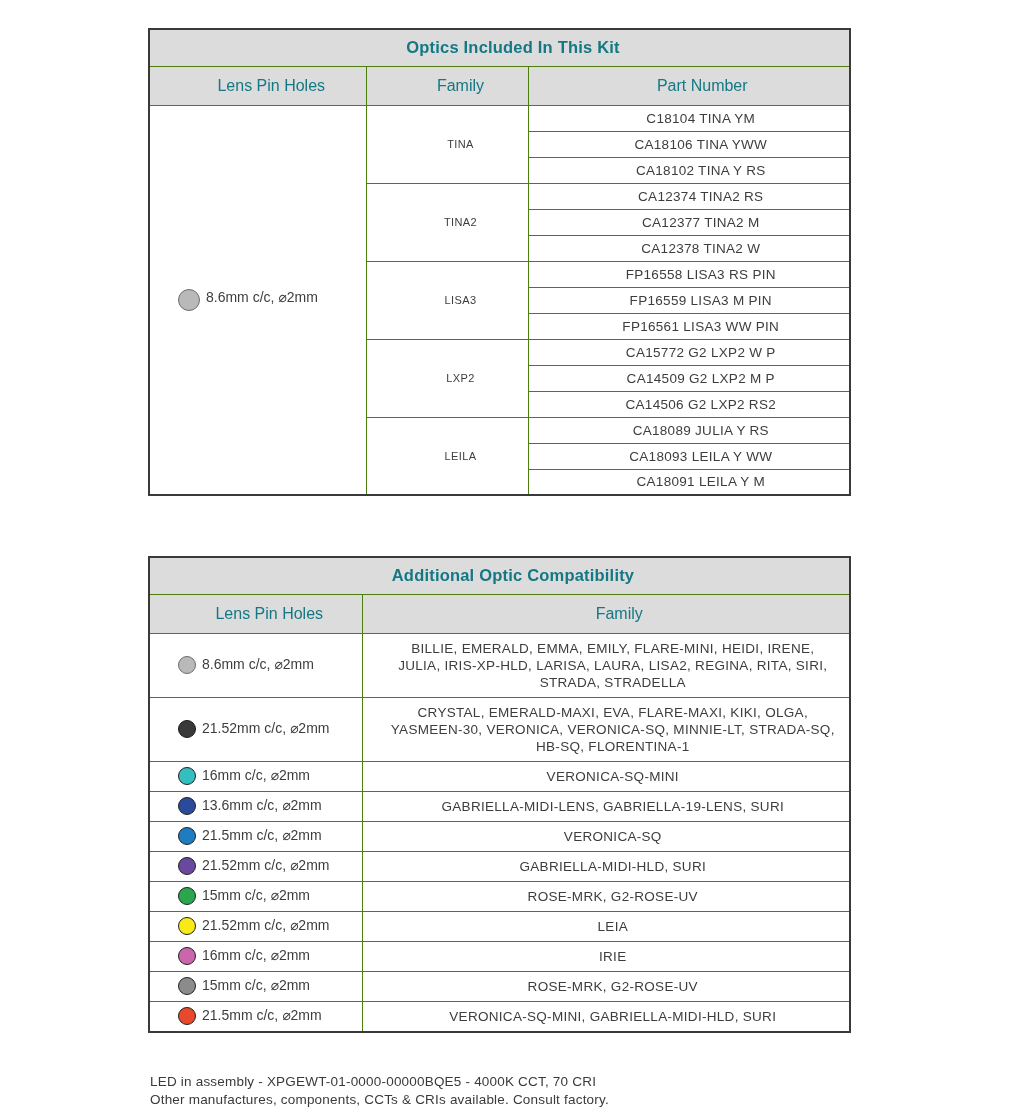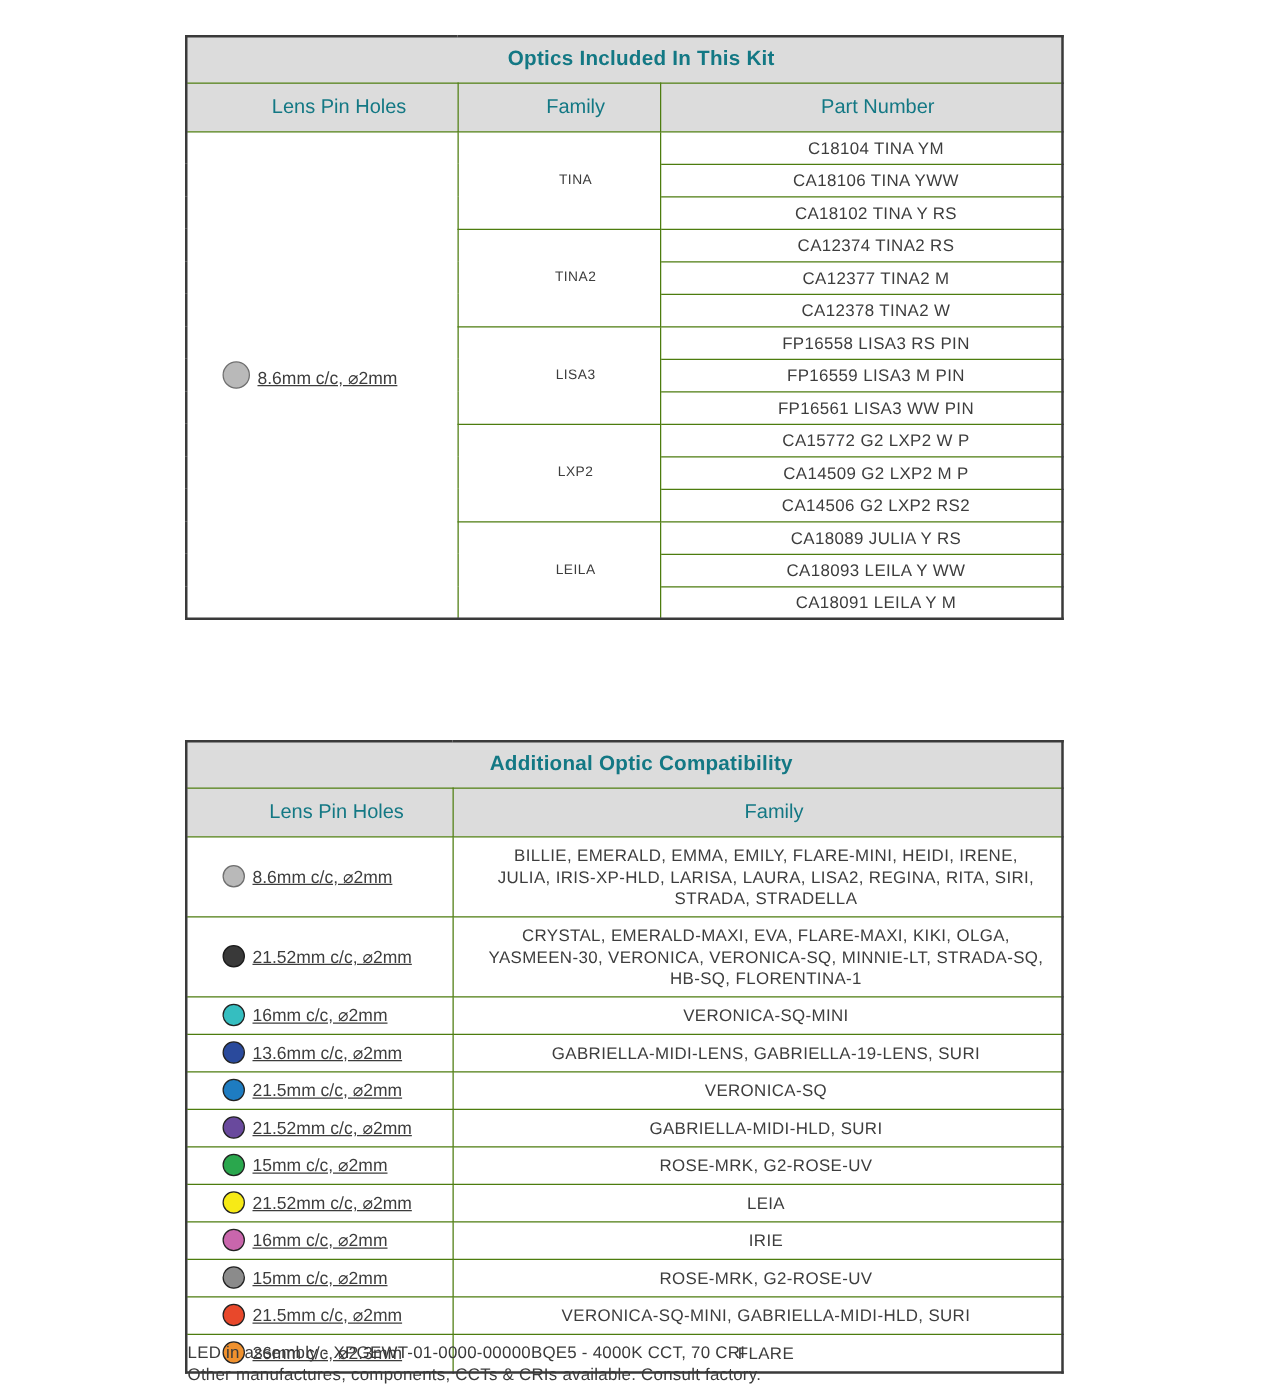--- a/index.html
+++ b/index.html
@@ -13,21 +13,21 @@
   }
   .page { position: relative; width: 1026px; height: 1118px; }
 
   table.tbl {
     border-collapse: collapse;
     table-layout: fixed;
     width: 701px;
     border: 2px solid #3a3a3a;
   }
   #kit-table   { position: absolute; left: 148px; top: 28px; }
-  #compat-table{ position: absolute; left: 148px; top: 556px; margin-top: 36px; }
+  #compat-table{ position: absolute; left: 148px; top: 556px; }
 
   .tbl th, .tbl td { border: 1px solid #4d7c0f; padding-left: 28px; }
 
   .title-cell {
     height: 37px;
     background: #dcdcdc;
     color: #137884;
     font-size: 16.5px;
     font-weight: 700;
     text-align: center;
@@ -60,21 +60,21 @@
     letter-spacing: .3px;
     margin-top: 36px;
   }
   .family-cell {
     text-align: center;
     vertical-align: middle;
     font-size: 11px;
     letter-spacing: .4px;
   }
   .pin-cell { vertical-align: middle; padding: 2px 4px 2px 10px; }
-  .pin { display: flex; align-items: flex-end; gap: 6px; text-decoration: underline; }
+  .pin { display: flex; align-items: flex-start; gap: 6px; }
   .pin-label { font-size: 14px; color: #3d3d3d; white-space: nowrap; }
   .dot {
     display: inline-block;
     border-radius: 50%;
     border: 1.5px solid #222222;
     flex: none;
   }
   .dot-lg { width: 22px; height: 22px; }
   .dot-sm { width: 18px; height: 18px; }
 
@@ -285,29 +285,20 @@
         </tr>
         <tr>
           <td class="pin-cell">
             <span class="pin">
               <span class="dot dot-sm" style="background: rgb(232, 72, 43);"></span>
               <span class="pin-label">21.5mm c/c, ⌀2mm</span>
             </span>
           </td>
           <td class="families-cell">VERONICA-SQ-MINI, GABRIELLA-MIDI-HLD, SURI</td>
         </tr>
-        <tr>
-          <td class="pin-cell">
-            <span class="pin">
-              <span class="dot dot-sm" style="background: rgb(240, 145, 46);"></span>
-              <span class="pin-label">26mm c/c, ⌀2.3mm</span>
-            </span>
-          </td>
-          <td class="families-cell">FLARE</td>
-        </tr>
       </tbody>
   </table>
 
   <div class="footer">
     <div>LED in assembly - XPGEWT-01-0000-00000BQE5 - 4000K CCT, 70 CRI</div>
     <div>Other manufactures, components, CCTs &amp; CRIs available. Consult factory.</div>
   </div>
 
 </div>
 

